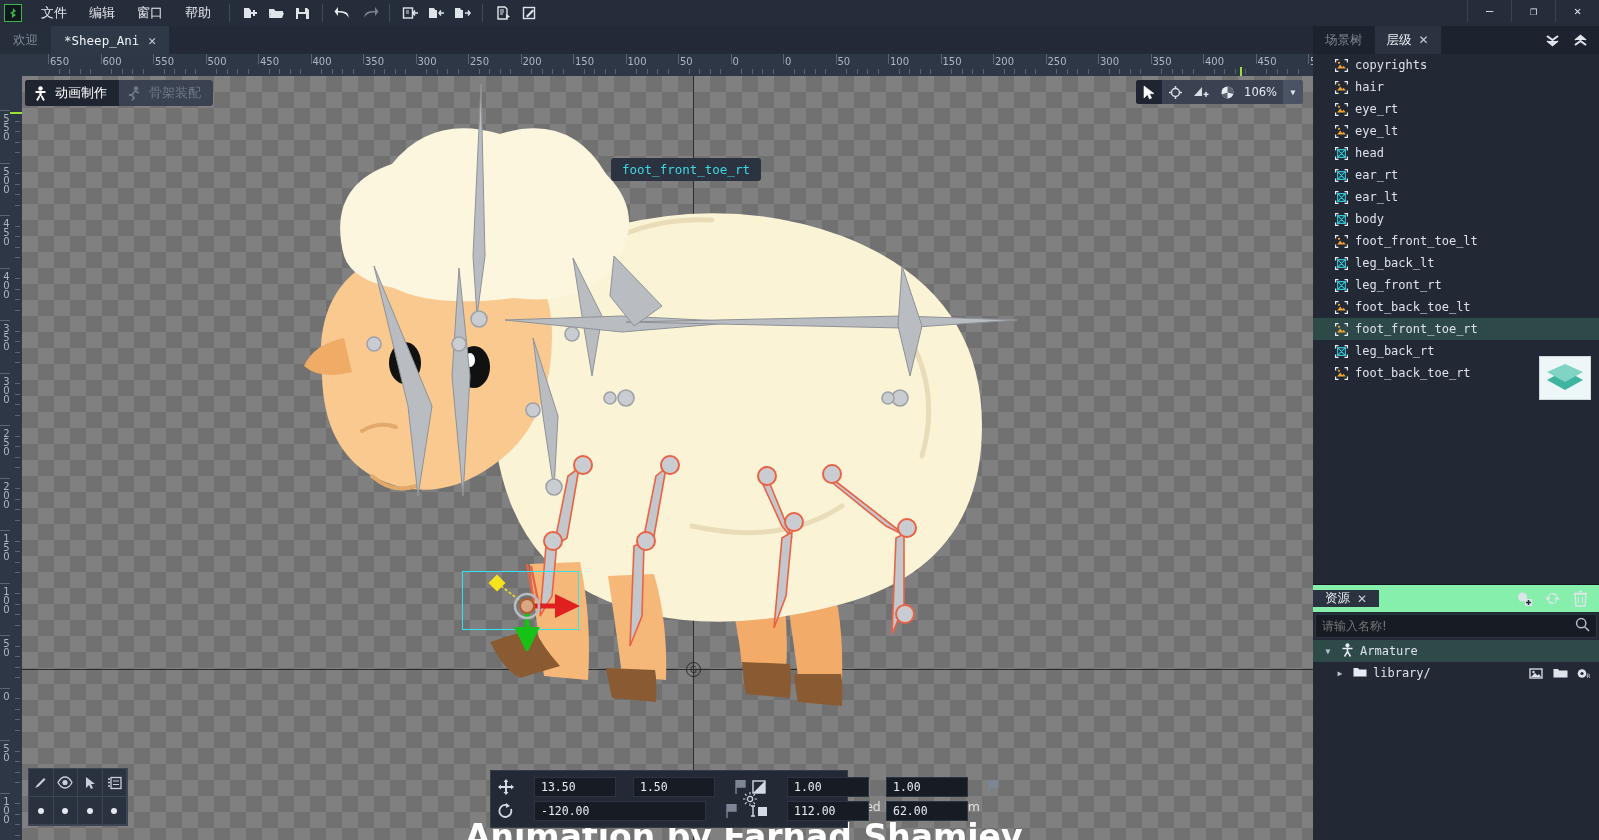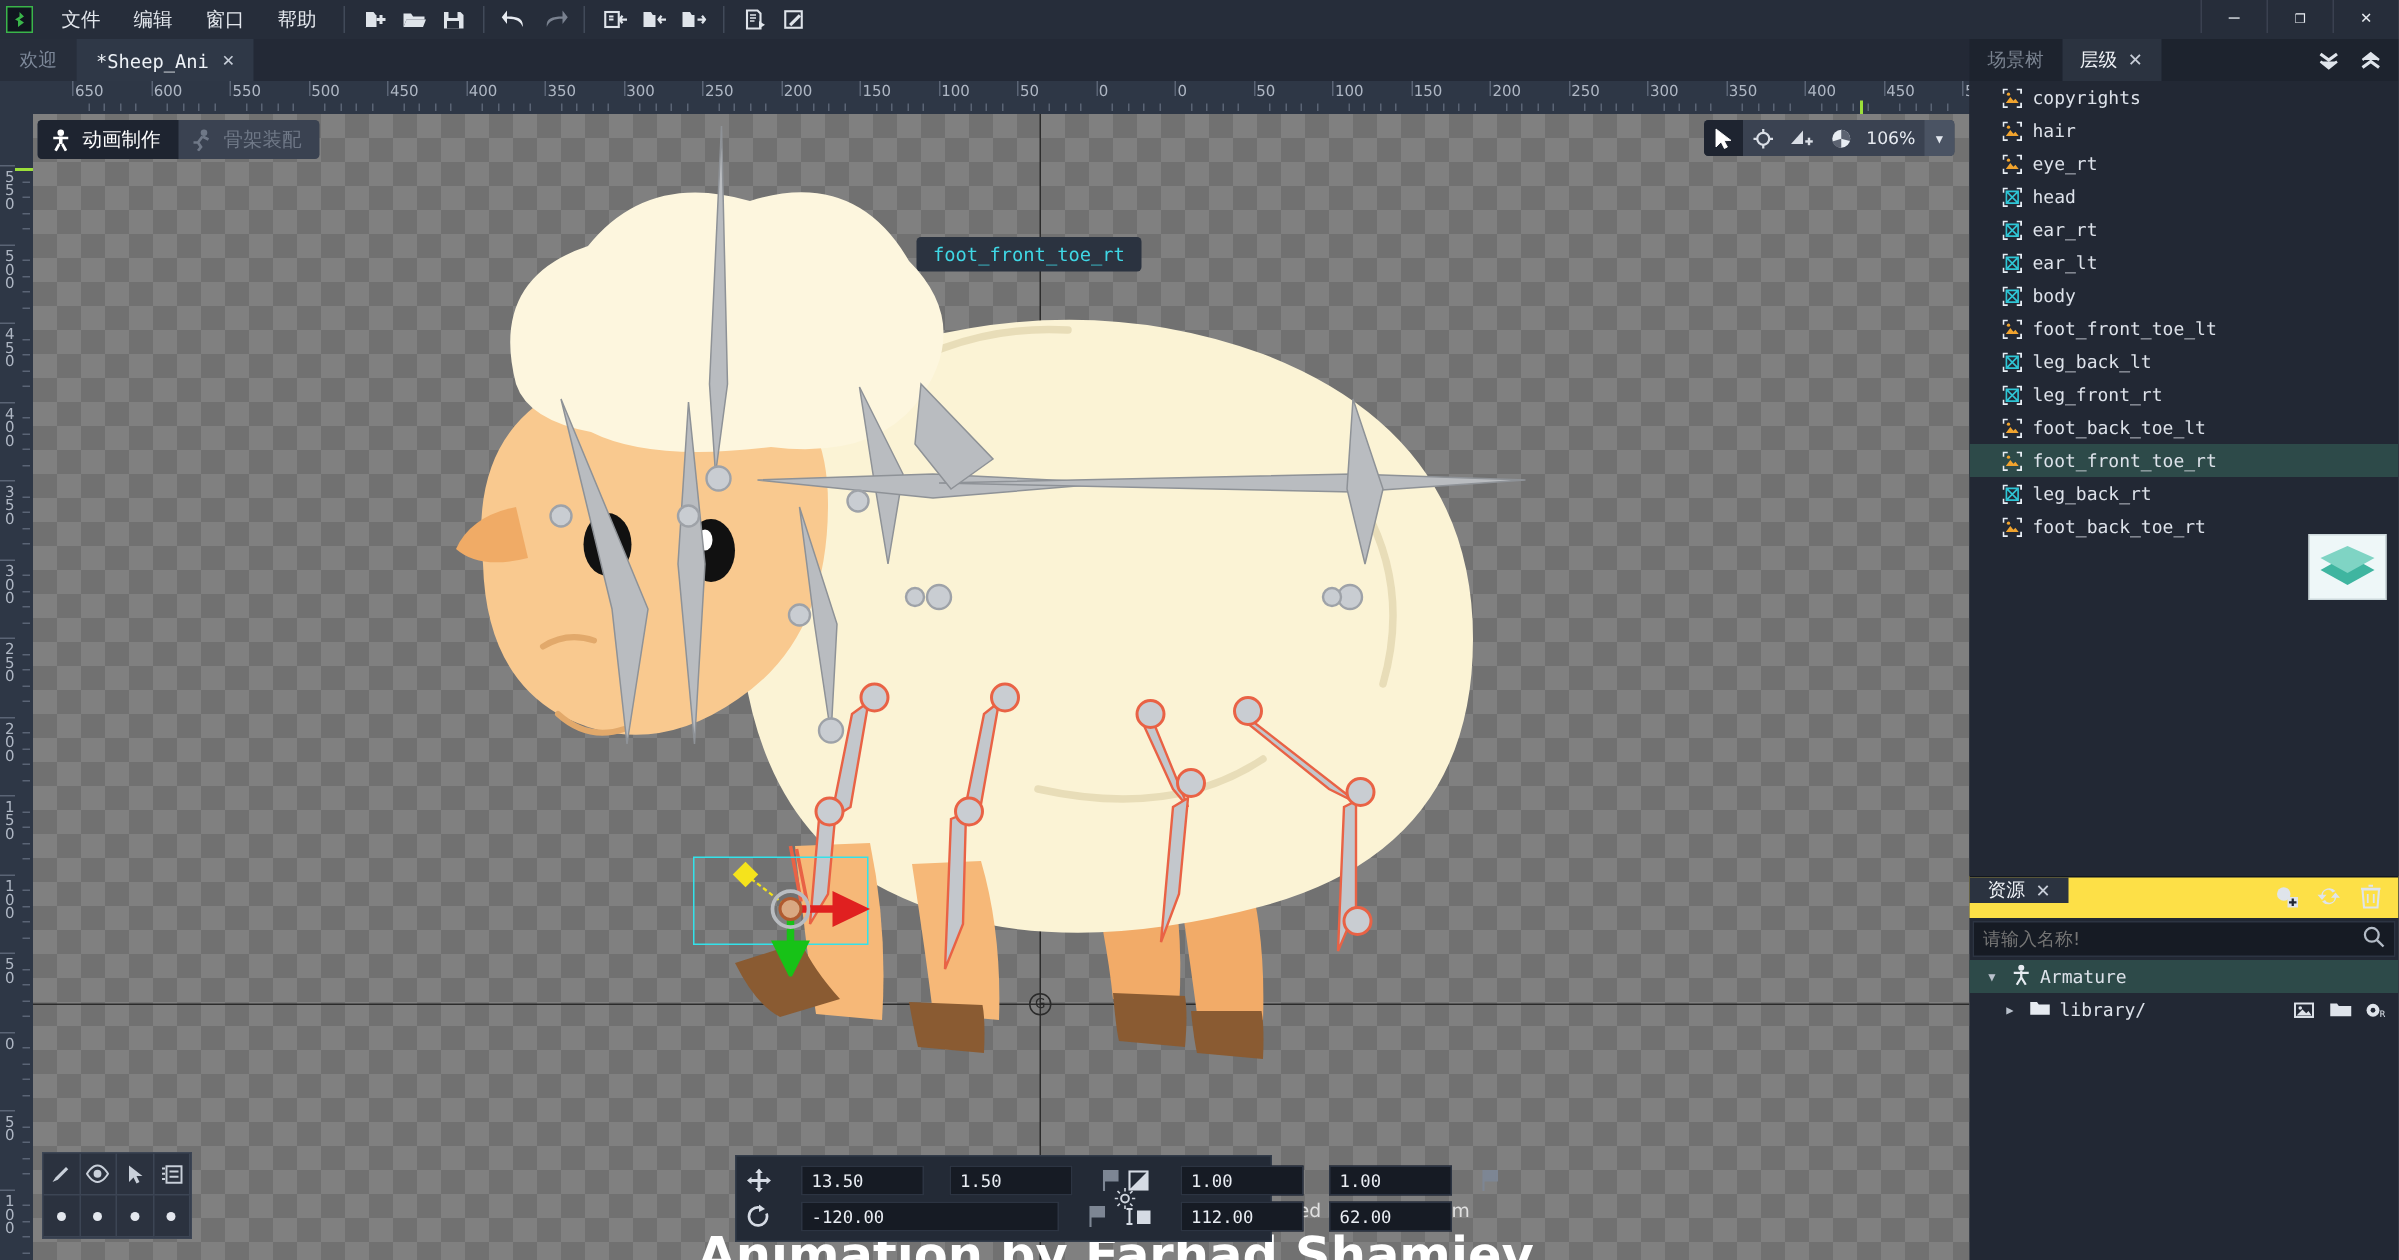--- a/index.html
+++ b/index.html
@@ -217,21 +217,21 @@
   }
   .layer-row.selected { background:#2d4a49; }
   .li { width:13px; height:13px; flex:none; }
 
   .float-badge {
     position:absolute; right:8px; top:330px; width:52px; height:44px;
     background:#eef7f8; border:1px solid #cdd9dc;
     display:flex; align-items:center; justify-content:center;
   }
 
-  .res-tabs { height:28px; display:flex; align-items:flex-start; background:#fde047; border-top:1px solid #11161f; }
+  .res-tabs { height:28px; display:flex; align-items:center; background:#86efac; border-top:1px solid #11161f; }
   .res-search {
     height:24px; background:#161b24; border:1px solid #2c3442; margin:2px 2px;
     display:flex; align-items:center; padding:0 6px;
   }
   .res-search input {
     flex:1; background:transparent; border:none; outline:none;
     color:#8d96a3; font-size:12px; font-family:"DejaVu Sans", sans-serif;
   }
   .res-tree { }
   .res-row {
@@ -900,20 +900,28 @@
           <span class="li"><svg width="13" height="13" viewBox="0 0 13 13">
               <path d="M0 0h3.5v1.2H1.2V3.5H0zM9.5 0H13v3.5h-1.2V1.2H9.5zM0 9.5h1.2v2.3h2.3V13H0zM11.8 9.5H13V13H9.5v-1.2h2.3z" fill="#e8eef5"></path>
               <path d="M2.2 9.6 L5.2 5.6 L7.3 8.2 L8.6 6.8 L10.8 9.6 Z" fill="#f0a32e"></path>
               <circle cx="4" cy="3.8" r="1.1" fill="#f0a32e"></circle>
             </svg></span>
           <span>eye_rt</span>
         </div>
         <div class="layer-row">
           <span class="li"><svg width="13" height="13" viewBox="0 0 13 13">
               <path d="M0 0h3.5v1.2H1.2V3.5H0zM9.5 0H13v3.5h-1.2V1.2H9.5zM0 9.5h1.2v2.3h2.3V13H0zM11.8 9.5H13V13H9.5v-1.2h2.3z" fill="#e8eef5"></path>
+              <path d="M2.2 9.6 L5.2 5.6 L7.3 8.2 L8.6 6.8 L10.8 9.6 Z" fill="#f0a32e"></path>
+              <circle cx="4" cy="3.8" r="1.1" fill="#f0a32e"></circle>
+            </svg></span>
+          <span>eye_lt</span>
+        </div>
+        <div class="layer-row">
+          <span class="li"><svg width="13" height="13" viewBox="0 0 13 13">
+              <path d="M0 0h3.5v1.2H1.2V3.5H0zM9.5 0H13v3.5h-1.2V1.2H9.5zM0 9.5h1.2v2.3h2.3V13H0zM11.8 9.5H13V13H9.5v-1.2h2.3z" fill="#e8eef5"></path>
               <path d="M2.6 2.6 h7.8 v7.8 h-7.8 z M2.6 2.6 L10.4 10.4 M10.4 2.6 L2.6 10.4" fill="none" stroke="#2fc6d6" stroke-width="1.1"></path>
             </svg></span>
           <span>head</span>
         </div>
         <div class="layer-row">
           <span class="li"><svg width="13" height="13" viewBox="0 0 13 13">
               <path d="M0 0h3.5v1.2H1.2V3.5H0zM9.5 0H13v3.5h-1.2V1.2H9.5zM0 9.5h1.2v2.3h2.3V13H0zM11.8 9.5H13V13H9.5v-1.2h2.3z" fill="#e8eef5"></path>
               <path d="M2.6 2.6 h7.8 v7.8 h-7.8 z M2.6 2.6 L10.4 10.4 M10.4 2.6 L2.6 10.4" fill="none" stroke="#2fc6d6" stroke-width="1.1"></path>
             </svg></span>
           <span>ear_rt</span>

